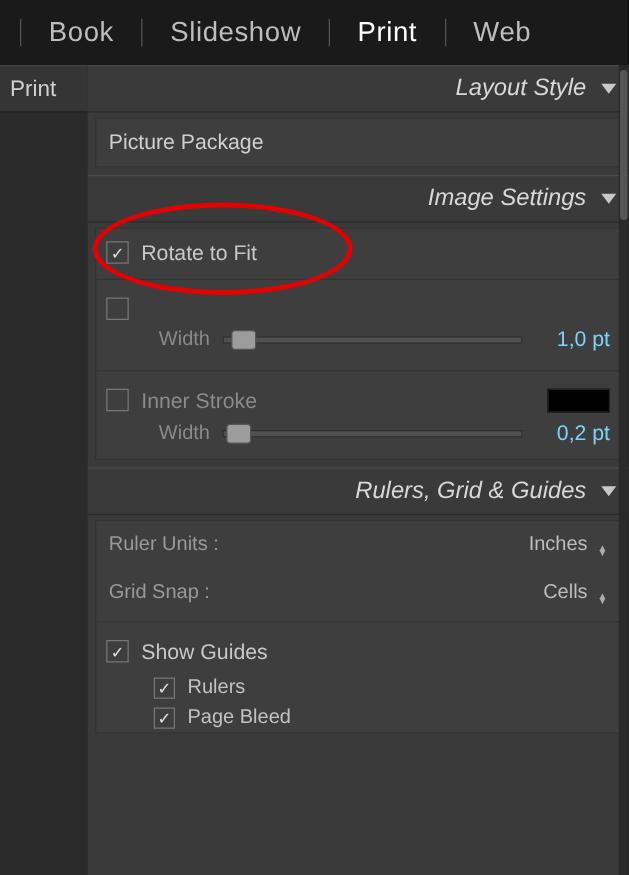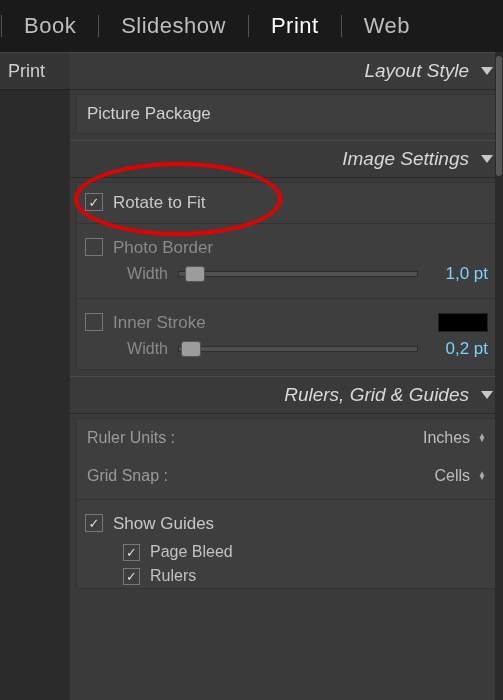--- a/index.html
+++ b/index.html
@@ -1,16 +1,16 @@
 <!DOCTYPE html>
 <html><head>
 <meta charset="utf-8">
 <style>
   html,body{margin:0;padding:0;background:#000;font-family:"Segoe UI",Arial,sans-serif;width:503px;height:700px;overflow:hidden;color:#c2c2c2;}
-  .topbar{height:52px;background:#1a1a1a;display:flex;align-items:center;padding-left:1px;position:relative;}
+  .topbar{height:52px;background:#1a1a1a;display:flex;align-items:center;padding-left:16px;position:relative;}
   .divider{width:1px;height:22px;background:#555;}
   .tab{padding:0 22px;font-size:22px;color:#bdbdbd;cursor:pointer;letter-spacing:0.5px;}
   .tab.active{color:#fff;}
   .main{display:flex;height:648px;background:#1b1b1b;}
   .left-col{width:70px;background:#2b2b2b;position:relative;}
   .left-title{background:#353535;color:#d0d0d0;font-size:18px;height:36px;display:flex;align-items:center;padding-left:8px;border-bottom:1px solid #1f1f1f;border-top:1px solid #444;}
   .right-col{flex:1;background:#3a3a3a;position:relative;padding:0;overflow:hidden;}
   .section-head{height:36px;display:flex;align-items:center;justify-content:flex-end;padding-right:10px;background:#3a3a3a;border-top:1px solid #4a4a4a;border-bottom:1px solid #2a2a2a;}
   .section-head span.title{font-size:19px;color:#d8d8d8;margin-right:12px;font-style:italic;}
   .tri{width:0;height:0;border-left:6px solid transparent;border-right:6px solid transparent;border-top:8px solid #c8c8c8;cursor:pointer;}
@@ -22,21 +22,21 @@
   .check-box.checked::after{content:"✓";color:#ddd;}
   .check-label{color:#c8c8c8;}
   .check-label.dim{color:#8a8a8a;}
   .sub-row{display:flex;align-items:center;padding:0 8px 10px 36px;font-size:16px;color:#8a8a8a;}
   .sub-row .lbl{width:55px;text-align:right;margin-right:10px;}
   .slider{flex:1;height:4px;background:#505050;border:1px solid #2d2d2d;position:relative;margin-right:12px;}
   .slider .knob{position:absolute;top:-6px;width:18px;height:14px;background:#9c9c9c;border-radius:3px;border:1px solid #555;}
   .val{width:58px;text-align:right;color:#7dd3fc;font-size:17px;}
   .swatch{width:48px;height:17px;background:#000;border:1px solid #222;}
   .kv-row{display:flex;align-items:center;justify-content:space-between;padding:10px 10px;font-size:16px;color:#9a9a9a;}
-  .dd{display:flex;align-items:center;color:#bdbdbd;}
+  .dd{display:flex;align-items:flex-end;color:#bdbdbd;}
   .dd-arrows{margin-left:8px;display:flex;flex-direction:column;line-height:4px;font-size:8px;color:#aaa;cursor:pointer;}
   .sub-check{padding:3px 0 3px 46px;display:flex;align-items:center;font-size:16px;}
   .sub-check .check-box{width:15px;height:15px;}
   .ring{position:absolute;border:4px solid #e50000;border-radius:50%;pointer-events:none;}
   .scrollbar{position:absolute;right:0;top:0;width:8px;height:100%;background:#2a2a2a;}
   .scrollbar .thumb{position:absolute;left:1px;width:6px;background:#555;border-radius:3px;}
 </style>
 </head>
 <body>
 
@@ -71,21 +71,20 @@
       <span class="tri"></span>
     </div>
     <div class="panel">
       <div class="check-row">
         <span class="check-box checked"></span>
         <span class="check-label">Rotate to Fit</span>
       </div>
       <div style="height:1px;background:#333;margin:4px 0;"></div>
       <div class="check-row">
         <span class="check-box"></span>
-        <span class="check-label dim">Photo Border</span>
       </div>
       <div class="sub-row">
         <span class="lbl">Width</span>
         <div class="slider">
             <div class="knob" style="left:6px;"></div>
           </div>
         <span class="val">1,0 pt</span>
       </div>
       <div style="height:1px;background:#333;margin:4px 0;"></div>
       <div class="check-row" style="justify-content:flex-start;">
@@ -121,25 +120,25 @@
           <span class="dd-arrows">▲<br>▼</span>
         </span>
       </div>
       <div style="height:1px;background:#333;margin:4px 0;"></div>
       <div class="check-row">
         <span class="check-box checked"></span>
         <span class="check-label">Show Guides</span>
       </div>
       <div class="sub-check">
         <span class="check-box checked"></span>
-        <span>Page Bleed</span>
+        <span>Rulers</span>
       </div>
       <div class="sub-check">
         <span class="check-box checked"></span>
-        <span>Rulers</span>
+        <span>Page Bleed</span>
       </div>
     </div>
 
     <div class="scrollbar">
       <div class="thumb" style="top:4px;height:120px;"></div>
     </div>
 
     <div class="ring" style="left:4px;top:110px;width:200px;height:66px;"></div>
   </div>
 </div>

